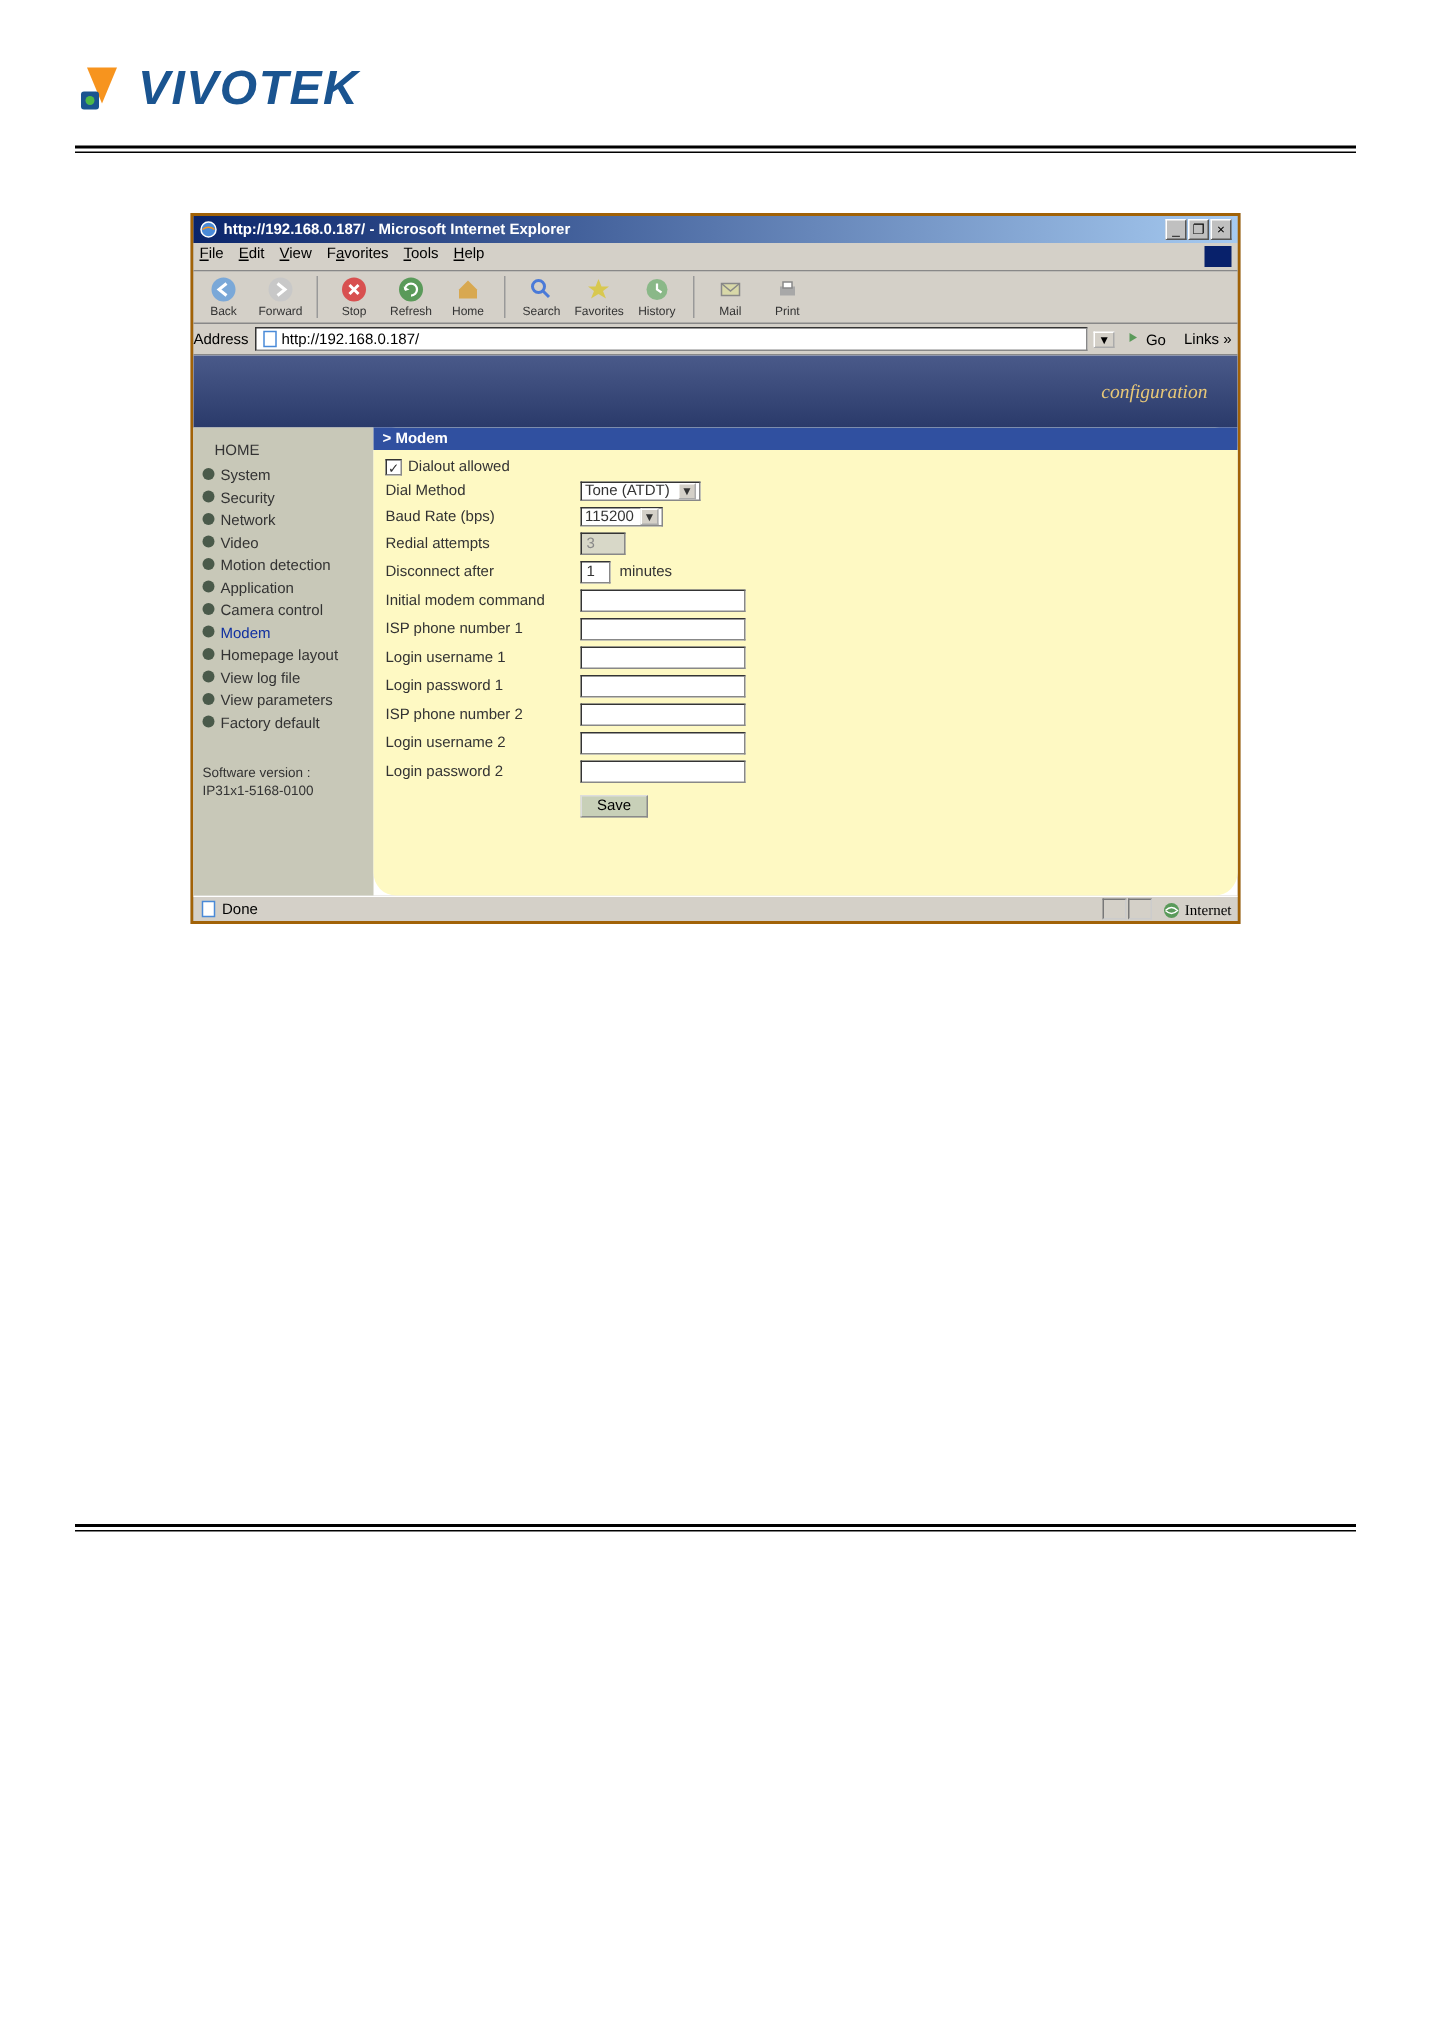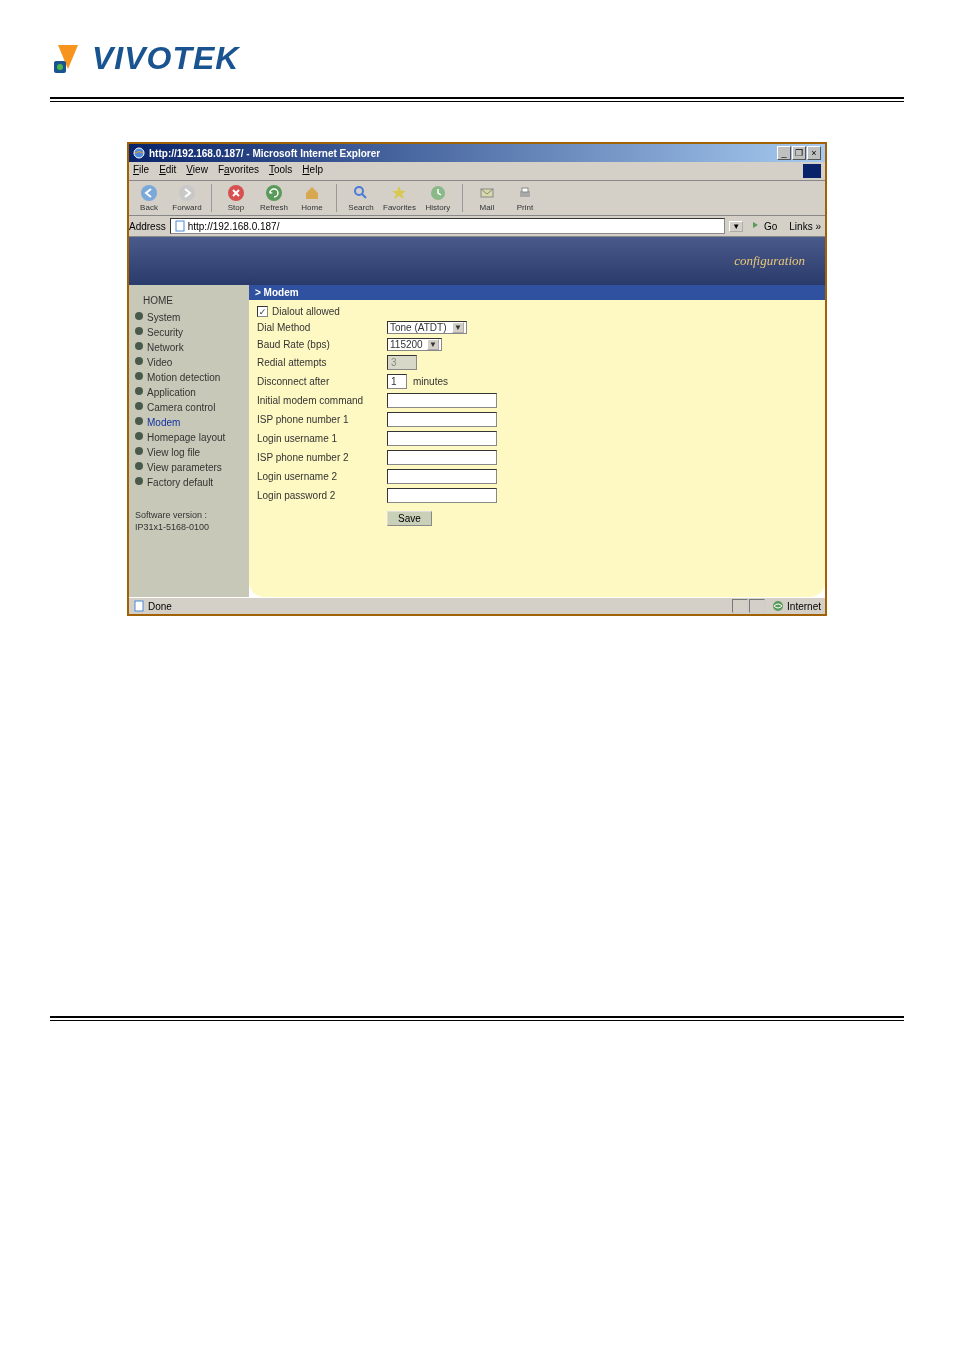--- a/index.html
+++ b/index.html
@@ -66,21 +66,21 @@
   .select-arrow { margin-left: auto; background: #d4d0c8; width: 12px; text-align: center; font-size: 8px; border: 1px outset #fff; }
   .text-input { background: #fff; border: 1px inset #888; padding: 1px 3px; font-size: 10px; min-width: 110px; height: 15px; }
   .text-input.short { min-width: 20px; width: 20px; }
   .disabled-input { background: #d8d8c8; border: 1px inset #888; padding: 1px 3px; font-size: 10px; width: 30px; height: 15px; color: #888; }
   .unit { margin-left: 6px; font-size: 10px; }
   .save-btn { background: #c8d0b8; border: 1px outset #ddd; padding: 1px 10px; font-size: 10px; cursor: pointer; margin-left: 130px; margin-top: 4px; display: inline-block; }
   
   .status-bar { display: flex; background: #d4d0c8; padding: 1px 4px; border-top: 1px solid #fff; align-items: center; height: 17px; }
   .status-left { display: flex; align-items: center; gap: 3px; font-size: 10px; }
   .status-icon { width: 12px; height: 12px; }
-  .status-right { margin-left: auto; display: flex; align-items: center; gap: 3px; font-size: 10px; }
+  .status-right { margin-left: auto; display: flex; align-items: flex-end; gap: 3px; font-size: 10px; font-family: Liberation Serif, serif; }
   .status-panels { display: flex; gap: 1px; margin-right: 4px; }
   .status-panel { width: 16px; height: 14px; border: 1px inset #ccc; }
   
   .footer-link { text-align: right; color: #1a5490; font-size: 11px; margin-top: 40px; padding-right: 20px; }
 </style>
 </head>
 <body>
 
 <div class="page">
 
@@ -311,20 +311,24 @@
             </div>
             <div class="form-row">
               <span class="form-label">ISP phone number 1</span>
               <div class="text-input"></div>
             </div>
             <div class="form-row">
               <span class="form-label">Login username 1</span>
               <div class="text-input"></div>
             </div>
             <div class="form-row">
+              <span class="form-label">Login password 1</span>
+              <div class="text-input"></div>
+            </div>
+            <div class="form-row">
               <span class="form-label">ISP phone number 2</span>
               <div class="text-input"></div>
             </div>
             <div class="form-row">
               <span class="form-label">Login username 2</span>
               <div class="text-input"></div>
             </div>
             <div class="form-row">
               <span class="form-label">Login password 2</span>
               <div class="text-input"></div>

